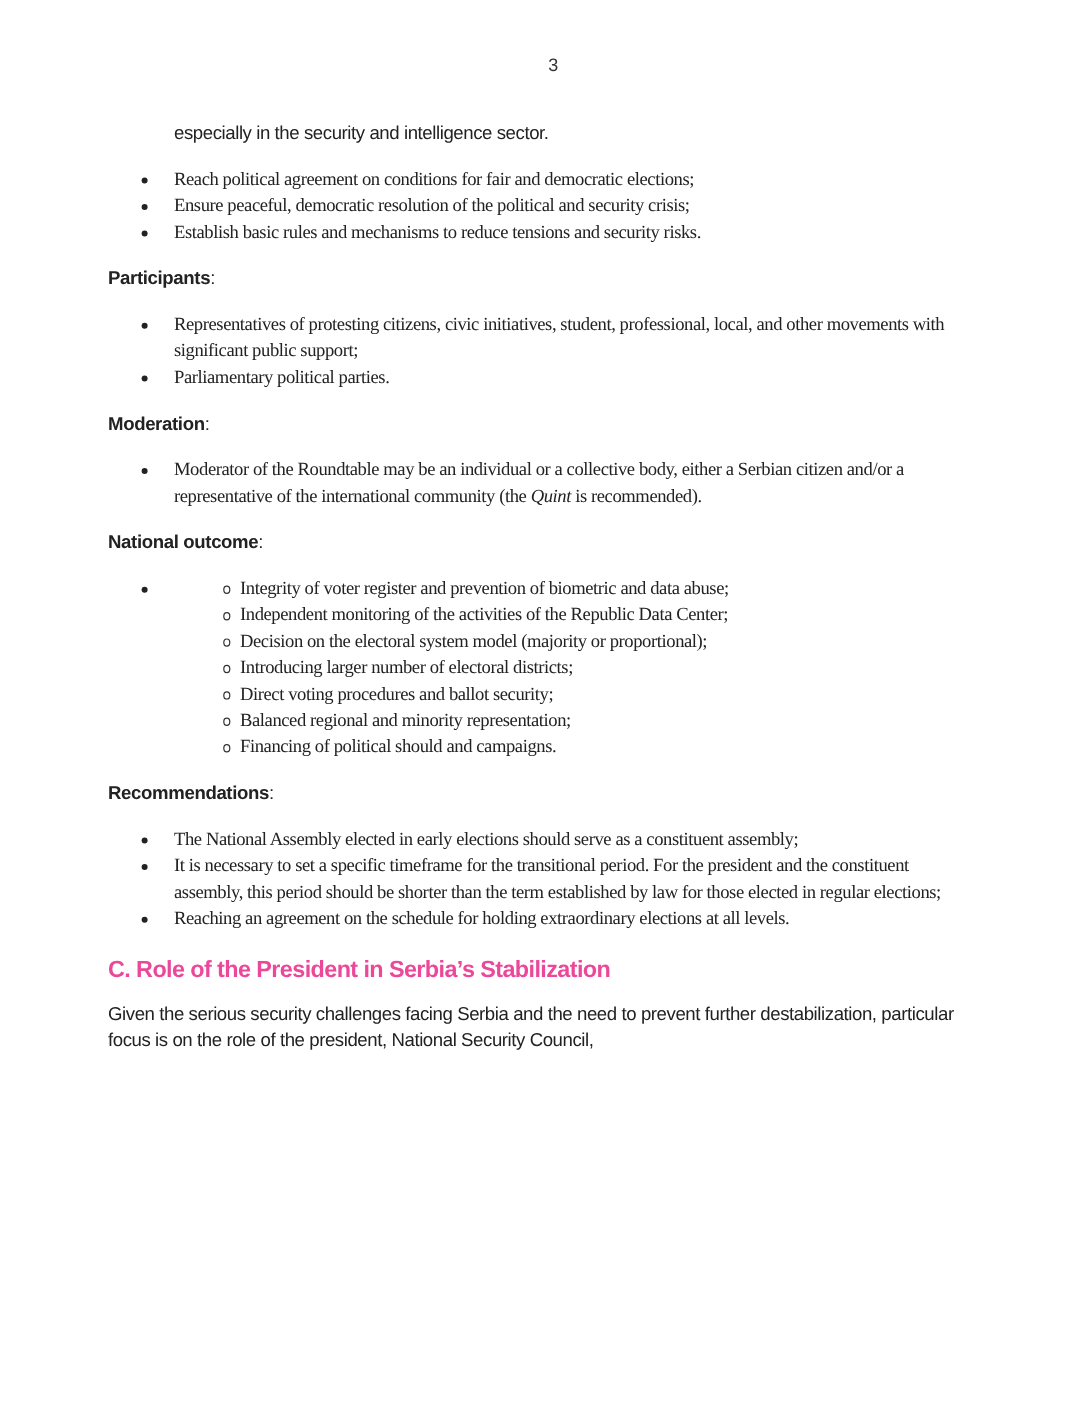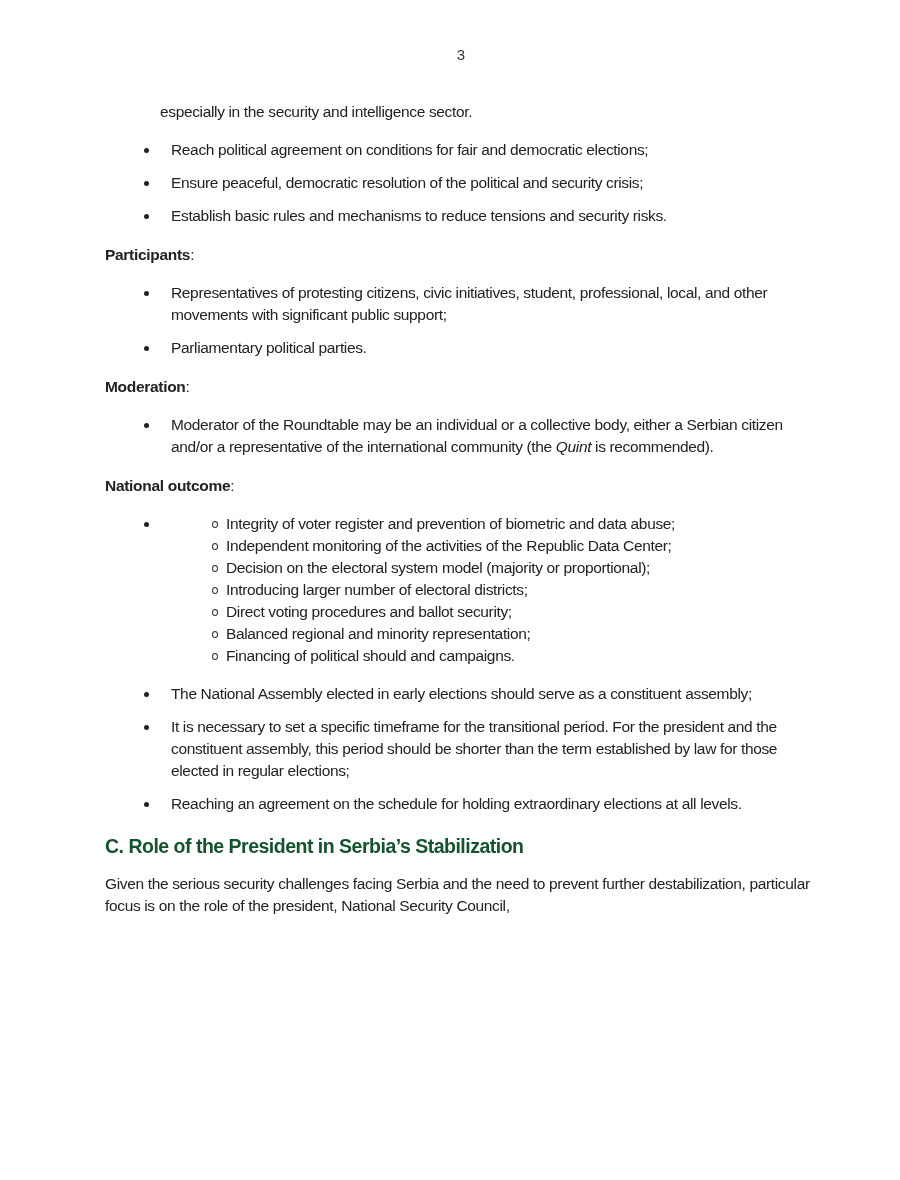--- a/index.html
+++ b/index.html
@@ -6,41 +6,41 @@
   body {
     width: 900px; height: 1180px; position: relative; overflow: hidden;
     font-family: "Liberation Sans", sans-serif;
     color: #222222;
   }
   .page-number {
     position: absolute; top: 46px; left: 0; width: 922px; text-align: center;
     font-size: 15px; color: #333;
   }
   .content {
-    position: absolute; left: 105px; top: 101px; width: 720px;
+    position: absolute; left: 90px; top: 101px; width: 720px;
     font-size: 15.5px; line-height: 22px; letter-spacing: -0.35px;
   }
   .cont-line { margin: 0 0 0 55px; }
   .section-label { margin: 17px 0 0 0; }
   .section-label .bold { font-weight: bold; letter-spacing: -0.3px; }
   ul.bullets { list-style: none; margin: 16px 0 0 0; padding: 0; }
-  ul.bullets > li { position: relative; padding-left: 55px; margin: 11px; }
+  ul.bullets > li { position: relative; padding-left: 55px; margin: 0; font-family: Liberation Serif, serif; }
   ul.bullets > li > .dot {
     position: absolute; left: 28px; top: 9px; width: 5px; height: 5px;
     background: #222; border-radius: 50%;
   }
   ul.sub { list-style: none; margin: 0; padding: 0; }
   ul.sub > li { position: relative; padding-left: 55px; margin: 0; }
   ul.sub > li > .circ {
     position: absolute; left: 41px; top: 8px; width: 4px; height: 5px;
     border: 1.3px solid #333; border-radius: 50%;
   }
   .section-heading {
     margin: 18px 0 0 0; font-size: 19.5px; line-height: 26px; font-weight: bold;
-    letter-spacing: -0.5px; color: #14532d;
+    letter-spacing: -0.5px; color: #ec4899;
   }
   .para { margin: 14px 0 0 0; }
   i { font-style: italic; }
 </style>
 </head>
 <body>
 
 <div class="page-number">3</div>
 
 <div class="content">
@@ -80,20 +80,21 @@
           <li><span class="circ"></span><span>Introducing larger number of electoral districts;</span></li>
           <li><span class="circ"></span><span>Direct voting procedures and ballot security;</span></li>
           <li><span class="circ"></span><span>Balanced regional and minority representation;</span></li>
           <li><span class="circ"></span><span>Financing of political should and campaigns.</span></li>
         </ul>
       </li>
     </ul>
   </div>
 
   <div>
+    <p class="section-label"><span class="bold">Recommendations</span><span>:</span></p>
     <ul class="bullets">
       <li><span class="dot"></span><span>The National Assembly elected in early elections should serve as a constituent assembly;</span></li>
       <li><span class="dot"></span><span>It is necessary to set a specific timeframe for the transitional period. For the president and the constituent assembly, this period should be shorter than the term established by law for those elected in regular elections;</span></li>
       <li><span class="dot"></span><span>Reaching an agreement on the schedule for holding extraordinary elections at all levels.</span></li>
     </ul>
   </div>
 
   <h2 class="section-heading">C. Role of the President in Serbia’s Stabilization</h2>
   <p class="para">Given the serious security challenges facing Serbia and the need to prevent further destabilization, particular focus is on the role of the president, National Security Council,</p>
 </div>

